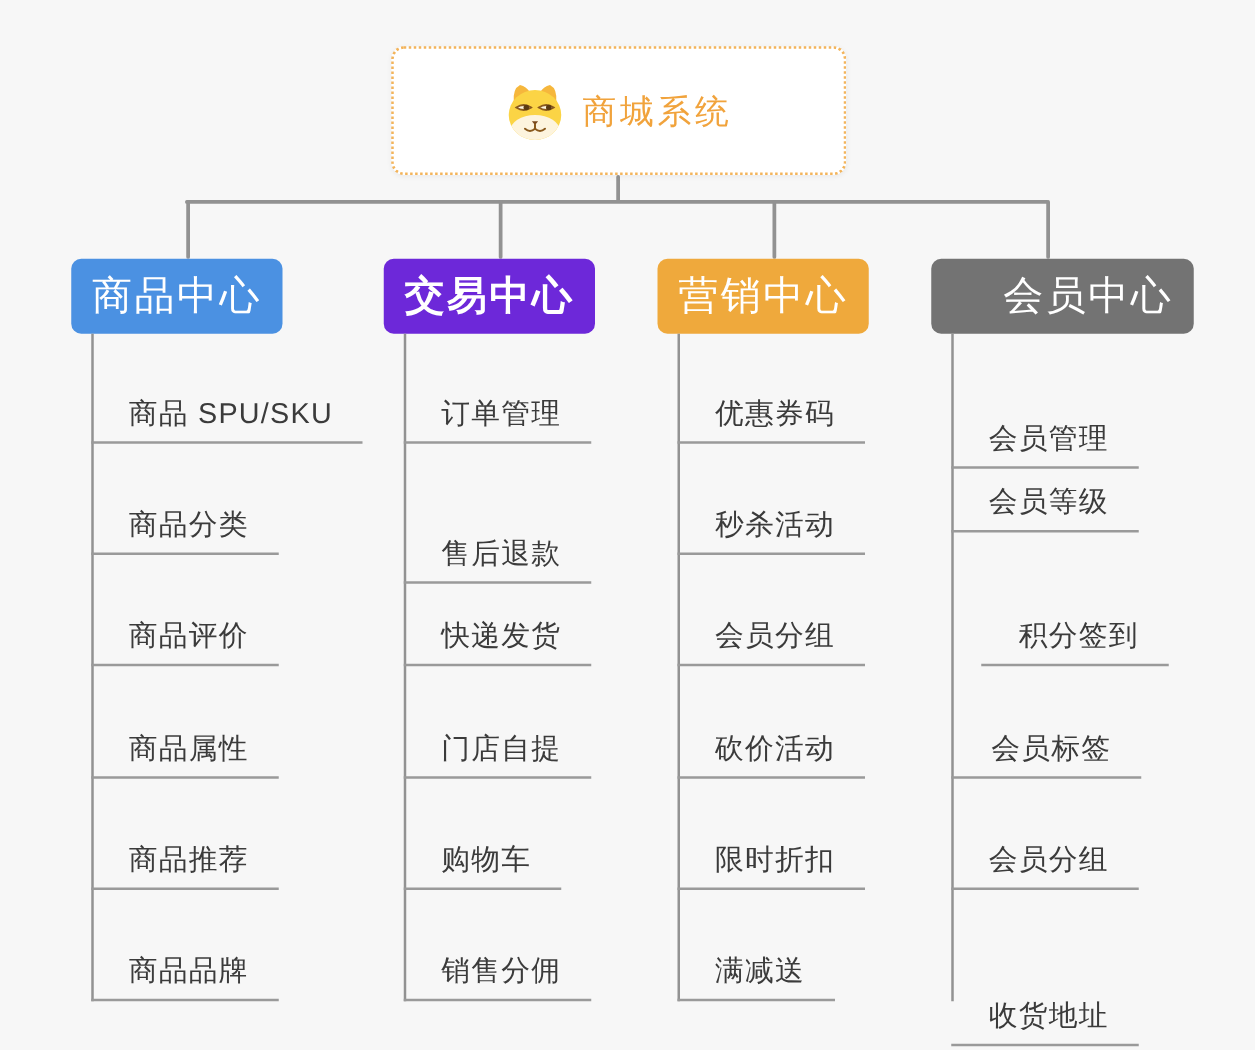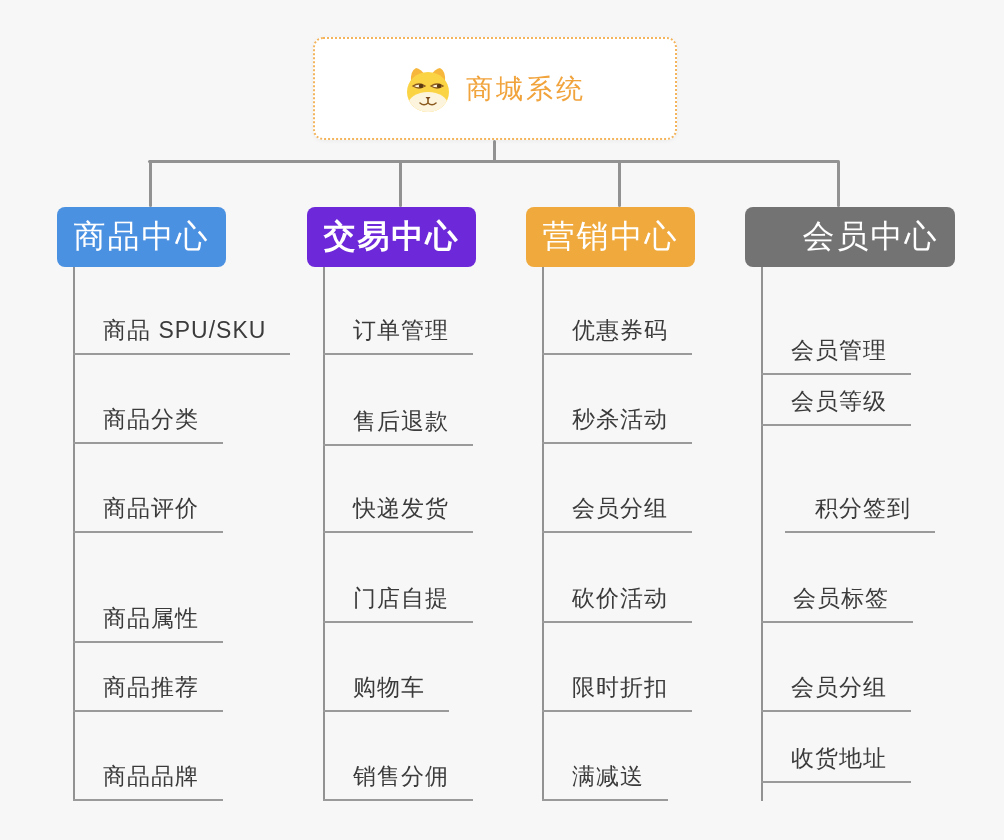--- a/index.html
+++ b/index.html
@@ -63,30 +63,30 @@
 
   <div id="branches">
       <div class="line" style="left: 149px; top: 160px; width: 3px; height: 47px; background: rgb(146, 146, 146);"></div>
       <div class="branch-box" style="left: 57px; background: rgb(75, 145, 226);">
         <span>商品中心</span>
       </div>
       <div class="vline" style="left: 73px; top: 267px; height: 534px; background: rgb(146, 146, 146);"></div>
       <div class="leaf" style="left: 73px; top: 313px; border-bottom-color: rgb(154, 154, 154);">商品 SPU/SKU</div>
       <div class="leaf" style="left: 73px; top: 402px; border-bottom-color: rgb(154, 154, 154);">商品分类</div>
       <div class="leaf" style="left: 73px; top: 491px; border-bottom-color: rgb(154, 154, 154);">商品评价</div>
-      <div class="leaf" style="left: 73px; top: 581px; border-bottom-color: rgb(154, 154, 154); margin-top: 20px;">商品属性</div>
+      <div class="leaf" style="left: 73px; top: 581px; border-bottom-color: rgb(154, 154, 154);">商品属性</div>
       <div class="leaf" style="left: 73px; top: 670px; border-bottom-color: rgb(154, 154, 154);">商品推荐</div>
       <div class="leaf" style="left: 73px; top: 759px; border-bottom-color: rgb(154, 154, 154);">商品品牌</div>
       <div class="line" style="left: 399px; top: 160px; width: 3px; height: 47px; background: rgb(146, 146, 146);"></div>
       <div class="branch-box" style="left: 307px; background: #6d28d9; font-weight: bold;">
         <span>交易中心</span>
       </div>
       <div class="vline" style="left: 323px; top: 267px; height: 534px; background: rgb(146, 146, 146);"></div>
       <div class="leaf" style="left: 323px; top: 313px; border-bottom-color: rgb(154, 154, 154);">订单管理</div>
-      <div class="leaf" style="left: 323px; top: 404px; border-bottom-color: rgb(154, 154, 154);">售后退款</div>
+      <div class="leaf" style="left: 323px; top: 425px; border-bottom-color: rgb(154, 154, 154);">售后退款</div>
       <div class="leaf" style="left: 323px; top: 491px; border-bottom-color: rgb(154, 154, 154);">快递发货</div>
       <div class="leaf" style="left: 323px; top: 581px; border-bottom-color: rgb(154, 154, 154);">门店自提</div>
       <div class="leaf" style="left: 323px; top: 670px; border-bottom-color: rgb(154, 154, 154);">购物车</div>
       <div class="leaf" style="left: 323px; top: 759px; border-bottom-color: rgb(154, 154, 154);">销售分佣</div>
       <div class="line" style="left: 618px; top: 160px; width: 3px; height: 47px; background: rgb(146, 146, 146);"></div>
       <div class="branch-box" style="left: 526px; background: rgb(239, 169, 60); justify-content: center;">
         <span>营销中心</span>
       </div>
       <div class="vline" style="left: 542px; top: 267px; height: 534px; background: rgb(146, 146, 146);"></div>
       <div class="leaf" style="left: 542px; top: 313px; border-bottom-color: rgb(154, 154, 154);">优惠券码</div>
@@ -98,15 +98,15 @@
       <div class="line" style="left: 837px; top: 160px; width: 3px; height: 47px; background: rgb(146, 146, 146);"></div>
       <div class="branch-box" style="left: 745px; background: #737373; padding-left: 41px;">
         <span>会员中心</span>
       </div>
       <div class="vline" style="left: 761px; top: 267px; height: 534px; background: rgb(146, 146, 146);"></div>
       <div class="leaf" style="left: 761px; top: 313px; border-bottom-color: rgb(154, 154, 154); margin-top: 20px;">会员管理</div>
       <div class="leaf" style="left: 761px; top: 384px; border-bottom-color: rgb(154, 154, 154);">会员等级</div>
       <div class="leaf" style="left: 761px; top: 491px; border-bottom-color: rgb(154, 154, 154); margin-left: 24px;">积分签到</div>
       <div class="leaf" style="left: 761px; top: 581px; border-bottom-color: rgb(154, 154, 154); padding-left: 32px;">会员标签</div>
       <div class="leaf" style="left: 761px; top: 670px; border-bottom-color: rgb(154, 154, 154);">会员分组</div>
-      <div class="leaf" style="left: 761px; top: 741px; border-bottom-color: rgb(154, 154, 154);">收货地址</div>
+      <div class="leaf" style="left: 761px; top: 795px; border-bottom-color: rgb(154, 154, 154);">收货地址</div>
     </div>
 </div>
 
 </body></html>

